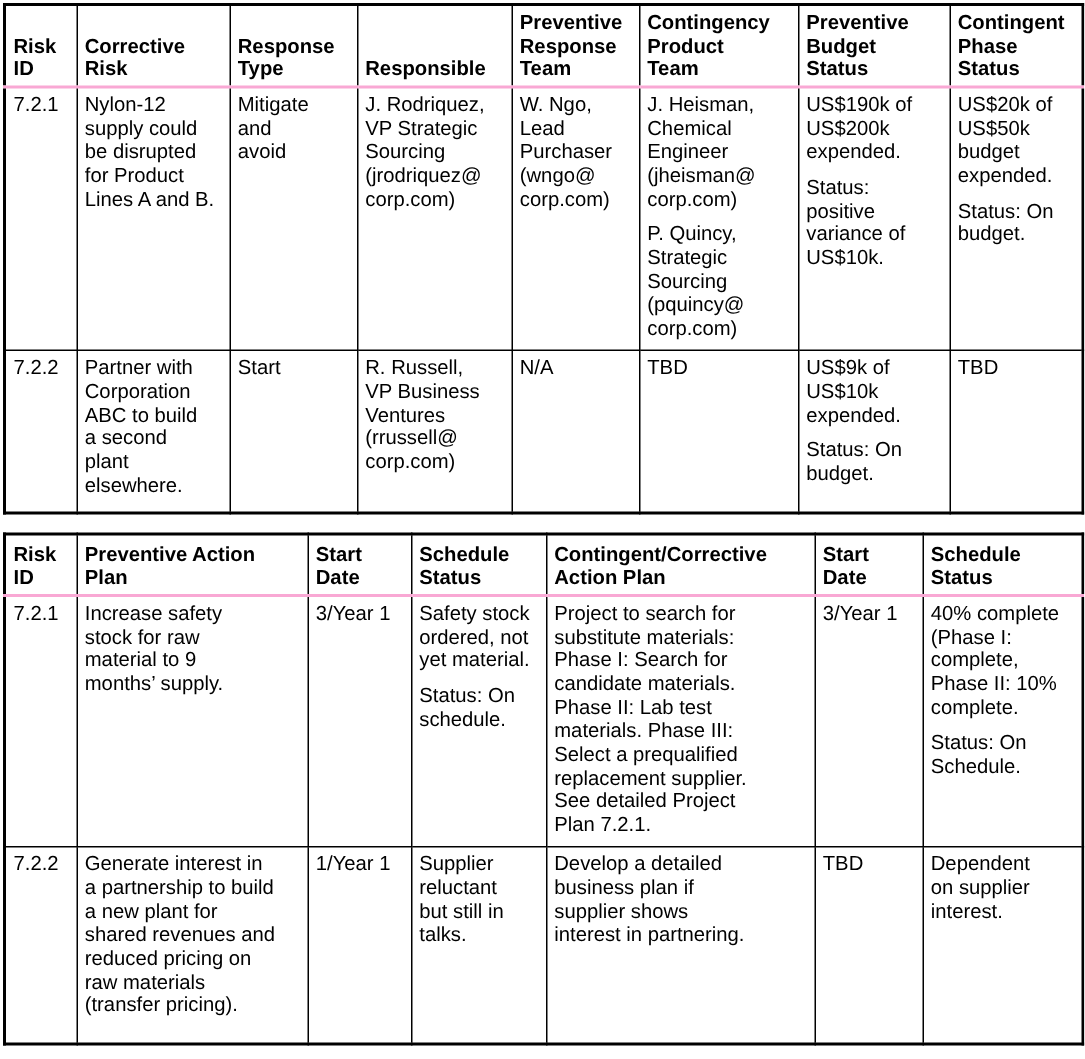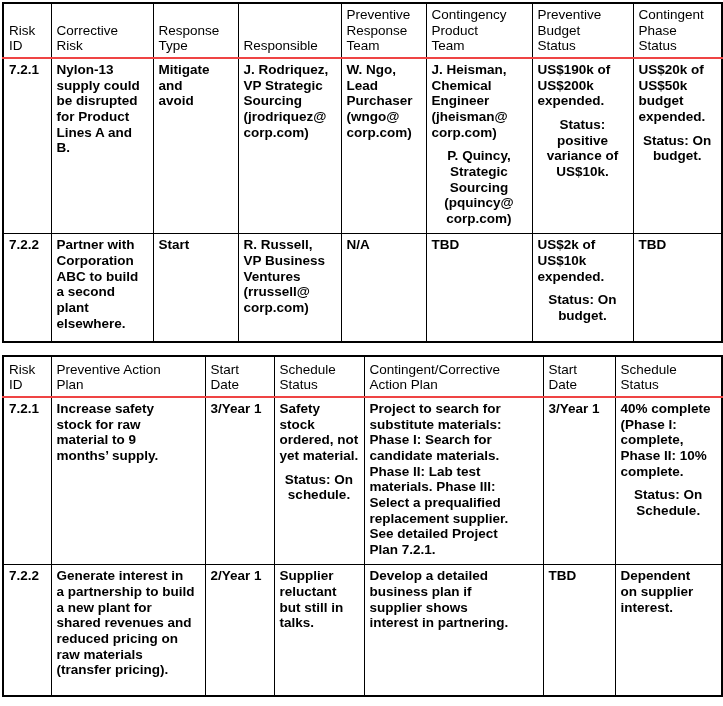--- a/index.html
+++ b/index.html
@@ -27,32 +27,31 @@
   .t1 { margin-bottom: 12px; }
   th, td {
     border: 1px solid #000000;
     vertical-align: top;
     text-align: left;
     padding: 3px 5px 3px 5px;
     font-size: 13.5px;
     line-height: 1.16;
     overflow: hidden;
     word-wrap: break-word;
-    font-weight: bold;
   }
   thead th {
     vertical-align: bottom;
-    font-weight: normal;
-    border-bottom: 2px solid #ef4444;
+    font-weight: bold;
+    border-bottom: 2px solid #f9a8d4;
   }
   th p, td p {
     margin: 0;
     white-space: pre-line;
   }
-  td p + p { margin-top: 8px; text-align: center; }
+  td p + p { margin-top: 8px; }
 
   
   .t1 thead tr { height: 53px; }
   .t1 tbody tr.row-0 { height: 176px; }
   .t1 tbody tr.row-1 { height: 108px; }
   .t2 thead tr { height: 41px; }
   .t2 tbody tr.row-0 { height: 168px; }
   .t2 tbody tr.row-1 { height: 131px; }
 
   
@@ -126,21 +125,21 @@
 Status</p>
           </th>
         </tr>
       </thead>
     <tbody>
         <tr class="row-0">
           <td>
             <p>7.2.1</p>
           </td>
           <td>
-            <p>Nylon-13
+            <p>Nylon-12
 supply could
 be disrupted
 for Product
 Lines A and B.</p>
           </td>
           <td>
             <p>Mitigate
 and
 avoid</p>
           </td>
@@ -210,21 +209,21 @@
 (rrussell@
 corp.com)</p>
           </td>
           <td>
             <p>N/A</p>
           </td>
           <td>
             <p>TBD</p>
           </td>
           <td>
-            <p>US$2k of
+            <p>US$9k of
 US$10k
 expended.</p>
             <p>Status: On
 budget.</p>
           </td>
           <td>
             <p>TBD</p>
           </td>
         </tr>
       </tbody>
@@ -325,21 +324,21 @@
           <td>
             <p>Generate interest in
 a partnership to build
 a new plant for
 shared revenues and
 reduced pricing on
 raw materials
 (transfer pricing).</p>
           </td>
           <td>
-            <p>2/Year 1</p>
+            <p>1/Year 1</p>
           </td>
           <td>
             <p>Supplier
 reluctant
 but still in
 talks.</p>
           </td>
           <td>
             <p>Develop a detailed
 business plan if

